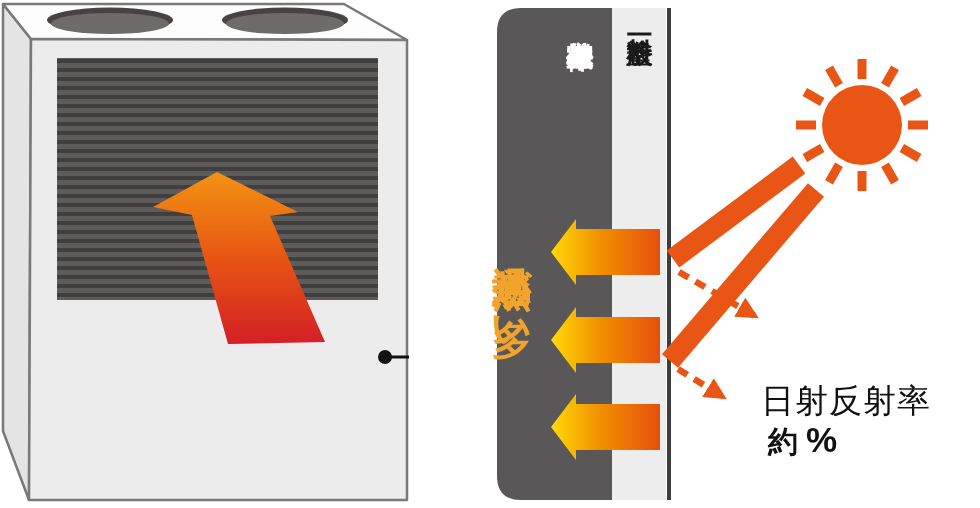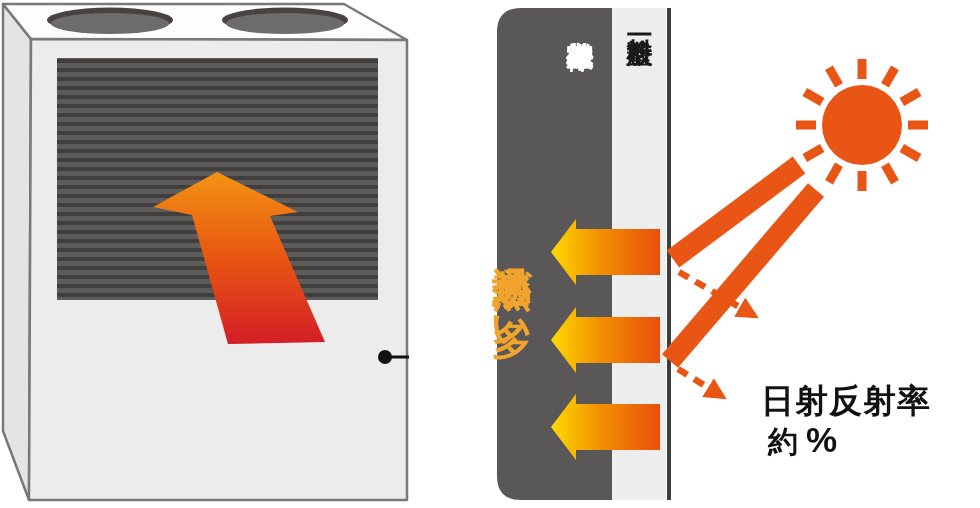--- a/index.html
+++ b/index.html
@@ -22,21 +22,21 @@
   .paint-label{
     left:627px;top:21px;
     font-size:26px;font-weight:600;color:#1a1a1a;letter-spacing:-1px;
   }
   .heat-label{
     left:492px;top:234px;
     font-size:40px;font-weight:800;color:#f1a42c;letter-spacing:2px;
   }
   .reflect-title{
     position:absolute;left:761px;top:379px;
-    font-size:33px;font-weight:700;color:#111111;letter-spacing:1px;
+    font-size:33px;font-weight:400;color:#111111;letter-spacing:1px;
   }
   .reflect-row{
     position:absolute;left:768px;top:420px;
     display:flex;align-items:baseline;color:#111111;
   }
   .reflect-approx{font-size:30px;font-weight:800;margin-right:5px;}
   .reflect-value{font-size:64px;font-weight:800;letter-spacing:-2px;line-height:1;}
   .reflect-unit{font-size:35px;font-weight:800;margin-left:3px;}
 </style>
 </head>

